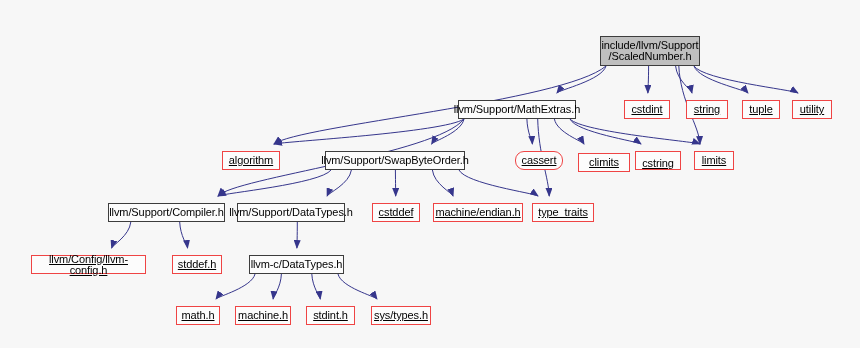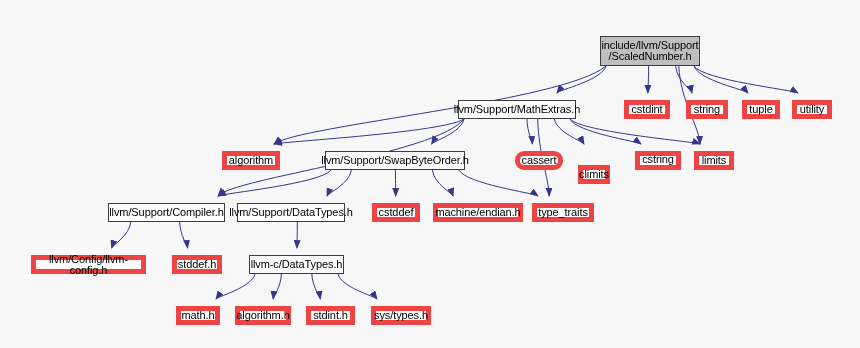--- a/index.html
+++ b/index.html
@@ -20,21 +20,21 @@
     justify-content:center;
     text-align:center;
     color:#000;
     font-size:11px;
     line-height:11px;
     letter-spacing:-0.1px;
     white-space:pre-line;
     z-index:2;
   }
   
-  .node.sys{ border:5px solid #ef4444; }
+  .node.sys{ border:1px solid #ef4444;text-decoration:underline; }
   
   .node.proj{ border:1.6px solid #3d3d3d; }
   
   .node.root{ border:1.6px solid #3d3d3d; background:#bfbfbf; }
 </style>
 </head>
 <body>
 
 <div id="graph">
   <svg id="edges" viewBox="0 0 860 348" xmlns="http://www.w3.org/2000/svg">
@@ -74,28 +74,28 @@
 <div class="node root" style="left: 600px; top: 36px; width: 100px; height: 30px;"><span>include/llvm/Support
 /ScaledNumber.h</span></div>
     <div class="node proj" style="left: 458px; top: 100px; width: 118px; height: 19px;"><span>llvm/Support/MathExtras.h</span></div>
     <div class="node sys" style="left: 624px; top: 100px; width: 46px; height: 19px;"><span>cstdint</span></div>
     <div class="node sys" style="left: 686px; top: 100px; width: 42px; height: 19px;"><span>string</span></div>
     <div class="node sys" style="left: 742px; top: 100px; width: 38px; height: 19px;"><span>tuple</span></div>
     <div class="node sys" style="left: 792px; top: 100px; width: 40px; height: 19px;"><span>utility</span></div>
     <div class="node sys" style="left: 222px; top: 151px; width: 58px; height: 19px;"><span>algorithm</span></div>
     <div class="node proj" style="left: 325px; top: 151px; width: 140px; height: 19px;"><span>llvm/Support/SwapByteOrder.h</span></div>
     <div class="node sys" style="left: 515px; top: 151px; width: 48px; height: 19px; border-radius: 9px;"><span>cassert</span></div>
-    <div class="node sys" style="left: 578px; top: 165px; width: 32px; height: 19px;"><span>climits</span></div>
+    <div class="node sys" style="left: 578px; top: 153px; width: 52px; height: 19px;"><span>climits</span></div>
     <div class="node sys" style="left: 635px; top: 151px; width: 46px; height: 19px; align-items: flex-end;"><span>cstring</span></div>
     <div class="node sys" style="left: 694px; top: 151px; width: 40px; height: 19px;"><span>limits</span></div>
     <div class="node proj" style="left: 108px; top: 203px; width: 117px; height: 19px;"><span>llvm/Support/Compiler.h</span></div>
     <div class="node proj" style="left: 237px; top: 203px; width: 108px; height: 19px;"><span>llvm/Support/DataTypes.h</span></div>
     <div class="node sys" style="left: 372px; top: 203px; width: 48px; height: 19px;"><span>cstddef</span></div>
     <div class="node sys" style="left: 433px; top: 203px; width: 90px; height: 19px;"><span>machine/endian.h</span></div>
     <div class="node sys" style="left: 532px; top: 203px; width: 62px; height: 19px;"><span>type_traits</span></div>
     <div class="node sys" style="left: 31px; top: 255px; width: 115px; height: 19px;"><span>llvm/Config/llvm-config.h</span></div>
     <div class="node sys" style="left: 172px; top: 255px; width: 50px; height: 19px;"><span>stddef.h</span></div>
     <div class="node proj" style="left: 249px; top: 255px; width: 95px; height: 19px;"><span>llvm-c/DataTypes.h</span></div>
     <div class="node sys" style="left: 176px; top: 306px; width: 44px; height: 19px;"><span>math.h</span></div>
-    <div class="node sys" style="left: 235px; top: 306px; width: 56px; height: 19px;"><span>algorithm.h</span></div>
+    <div class="node sys" style="left: 235px; top: 306px; width: 56px; height: 19px;"><span>machine.h</span></div>
     <div class="node sys" style="left: 306px; top: 306px; width: 49px; height: 19px;"><span>stdint.h</span></div>
     <div class="node sys" style="left: 371px; top: 306px; width: 60px; height: 19px;"><span>sys/types.h</span></div>
   </div>
 
 </body></html>

